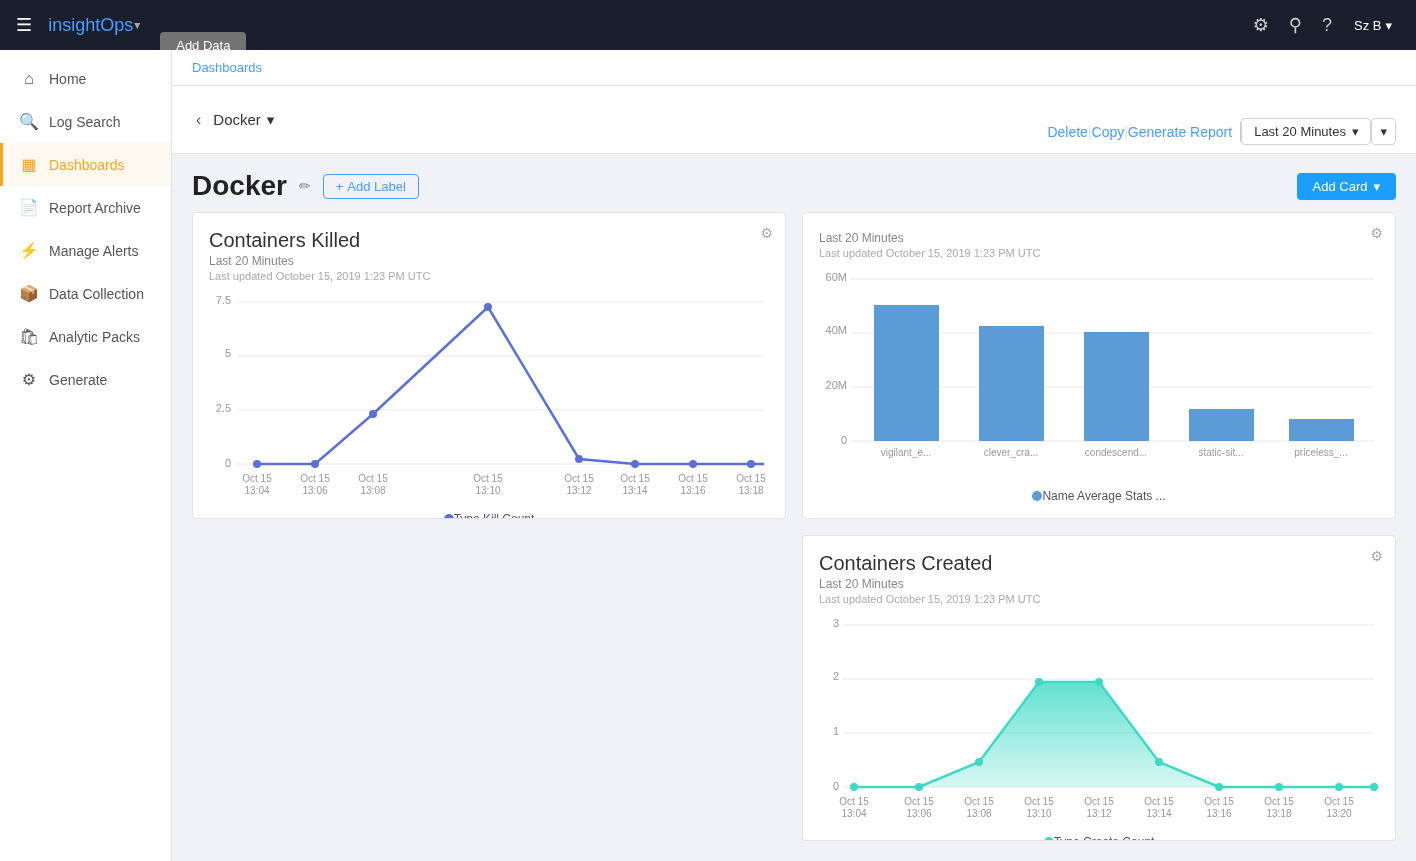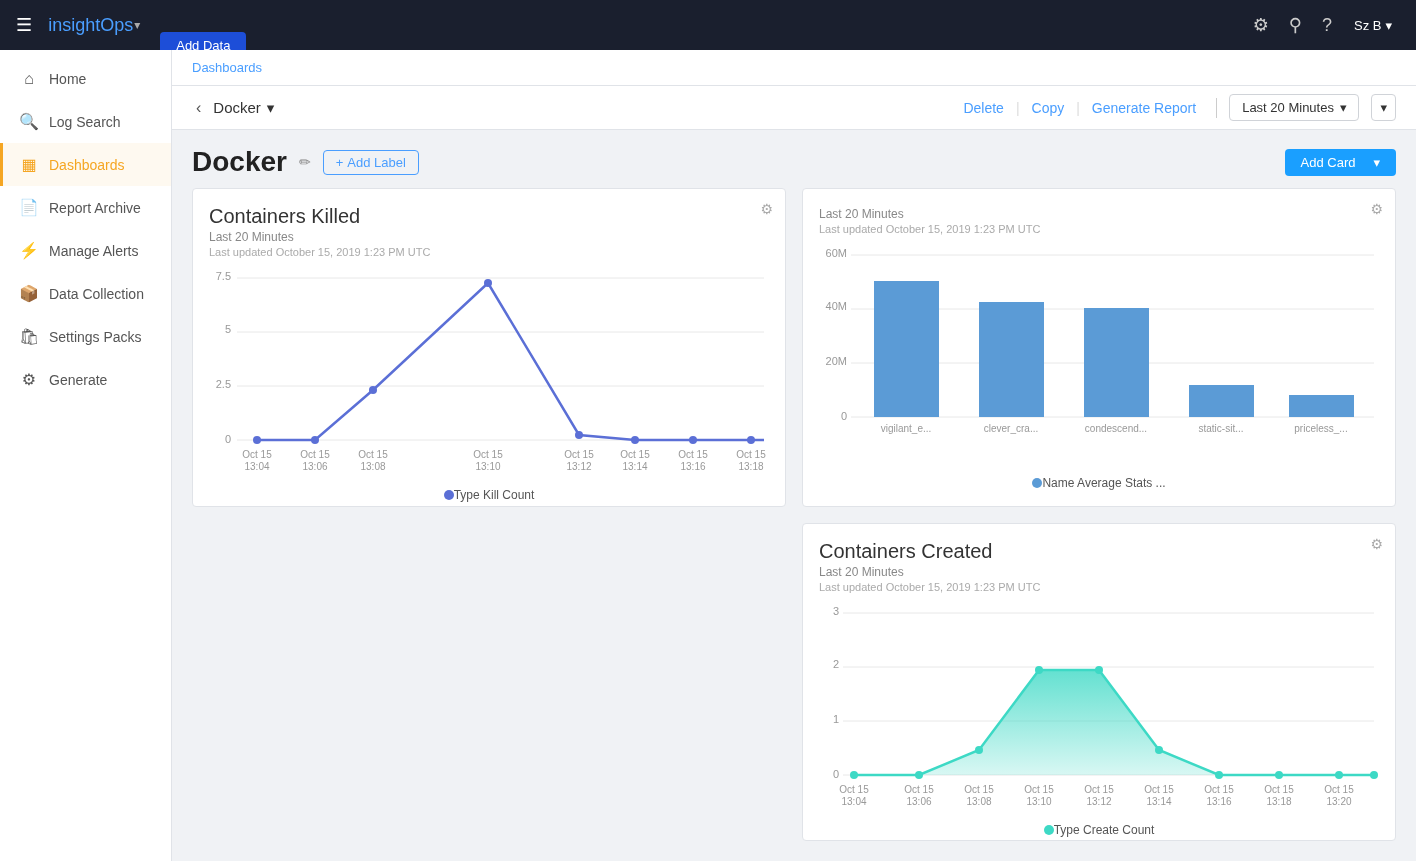--- a/index.html
+++ b/index.html
@@ -12,21 +12,21 @@
       display: flex;
       align-items: center;
       padding: 0 16px;
       flex-shrink: 0;
     }
     .topnav-menu-icon { color: #fff; font-size: 18px; cursor: pointer; margin-right: 16px; }
     .topnav-brand { color: #fff; font-size: 18px; font-weight: 500; margin-right: 1px; }
     .topnav-brand span { color: #4a9eff; }
     .topnav-chevron { color: #aaa; font-size: 12px; cursor: pointer; }
     .topnav-add-data {
-      background: #1d4ed8;
+      background: #737373;
       color: #fff;
       border: none;
       padding: 6px 16px;
       border-radius: 4px;
       font-size: 13px;
       cursor: pointer;
       margin-left: 20px;
       margin-top: 40px;
     }
     .topnav-right { margin-left: auto; display: flex; align-items: center; gap: 8px; }
@@ -110,21 +110,21 @@
     }
     .dashboard-name-display {
       font-size: 15px;
       font-weight: 500;
       color: #333;
       display: flex;
       align-items: center;
       gap: 6px;
       cursor: pointer;
     }
-    .toolbar-actions { margin-left: auto; display: flex; align-items: center; gap: 12px; font-size: 14px; }
+    .toolbar-actions { margin-left: auto; display: flex; align-items: center; font-size: 14px; margin-top: 24px; }
     .toolbar-link { color: #4a9eff; cursor: pointer; background: none; border: none; font-size: 14px; }
     .toolbar-separator { color: #ddd; }
     .time-range-btn {
       border: 1px solid #d0d3d8;
       background: #fff;
       color: #333;
       padding: 5px 12px;
       border-radius: 4px;
       font-size: 13px;
       cursor: pointer;
@@ -175,21 +175,21 @@
       background: #1a9fff;
       color: #fff;
       border: none;
       padding: 6px 16px;
       border-radius: 4px;
       font-size: 13px;
       cursor: pointer;
       margin-left: auto;
       display: flex;
       align-items: center;
-      gap: 18px;
+      gap: 6px;
     }
 
     
     .cards-grid {
       flex: 1;
       padding: 0 20px 20px;
       display: grid;
       grid-template-columns: 1fr 1fr;
       grid-template-rows: auto auto;
       gap: 16px;
@@ -282,21 +282,21 @@
     <div class="sidebar-item">
       <span class="sidebar-item-icon">⚡</span>
       <span>Manage Alerts</span>
     </div>
     <div class="sidebar-item">
       <span class="sidebar-item-icon">📦</span>
       <span>Data Collection</span>
     </div>
     <div class="sidebar-item">
       <span class="sidebar-item-icon">🛍</span>
-      <span>Settings Packs</span>
+      <span>Analytic Packs</span>
     </div>
     <div class="sidebar-item">
       <span class="sidebar-item-icon">⚙</span>
       <span>Generate</span>
     </div>
   </div>
 
   <div class="main-content">
 
     <div class="breadcrumb-bar">

